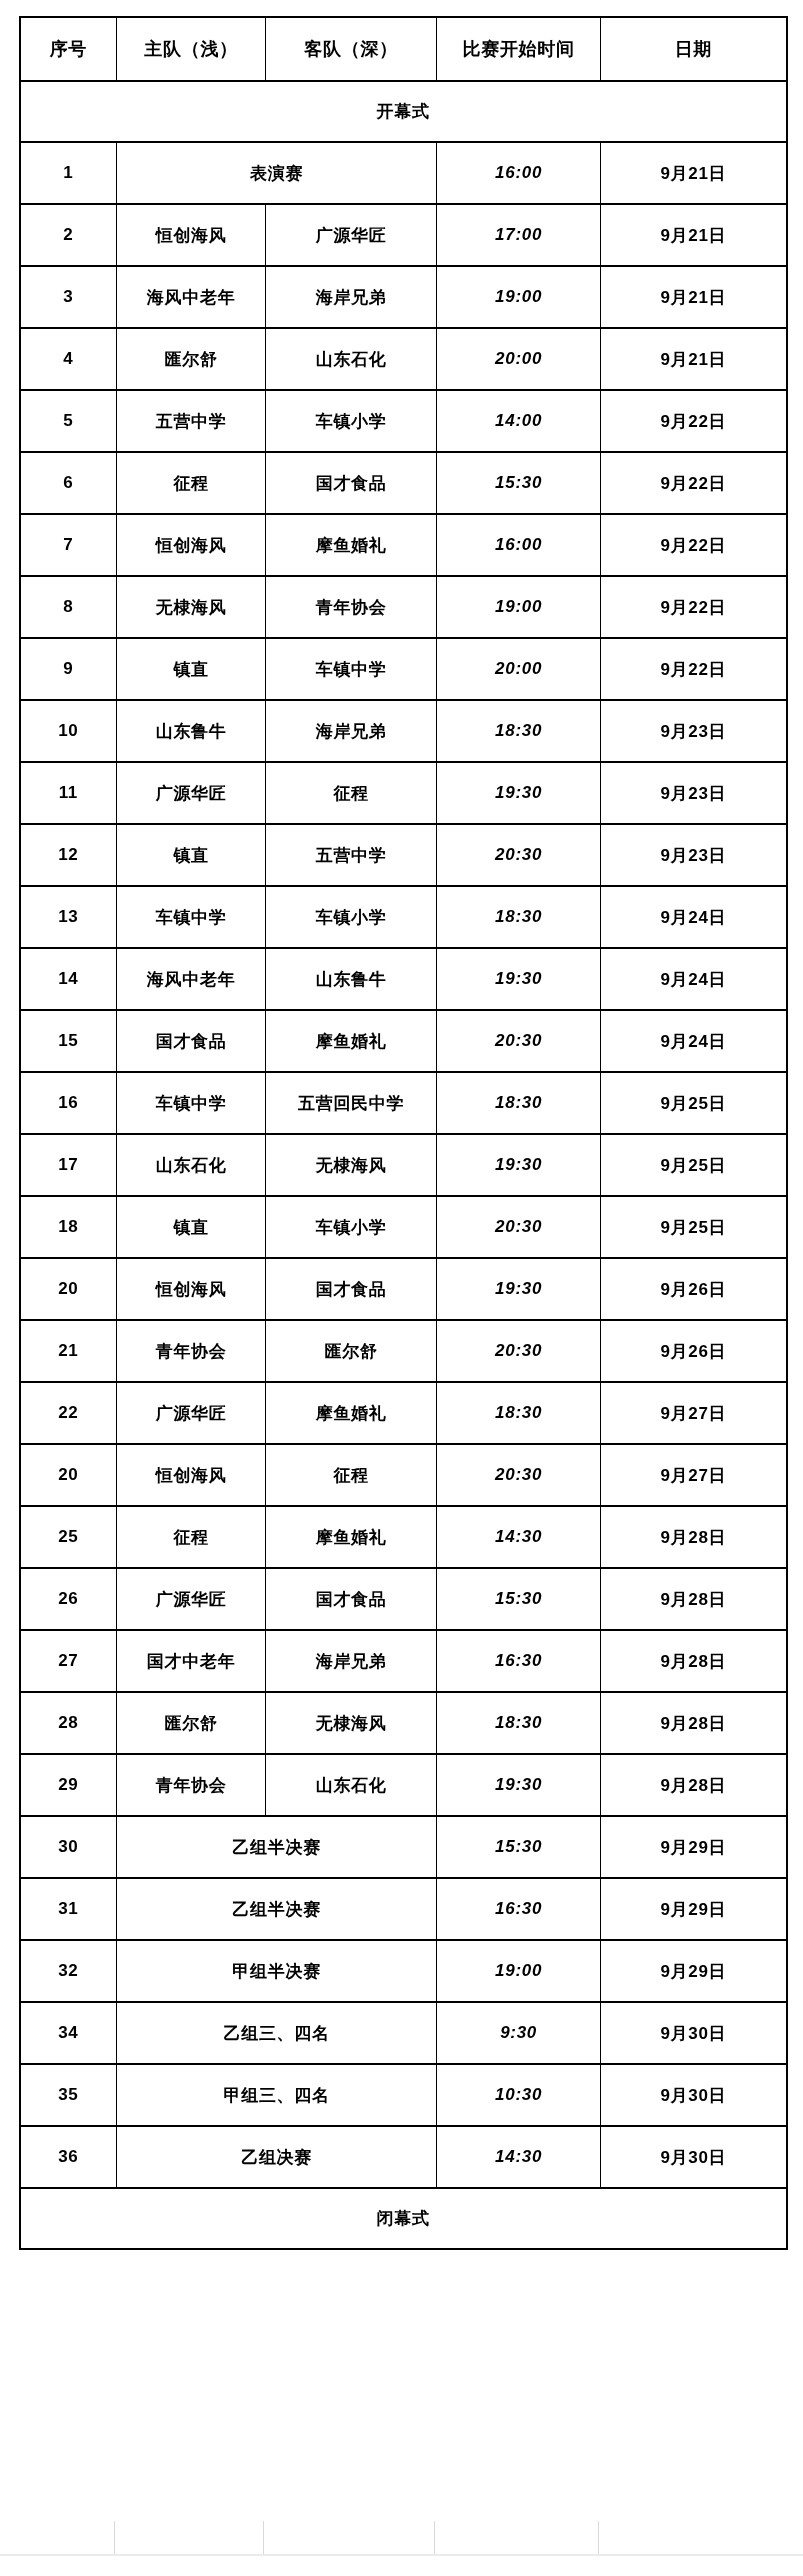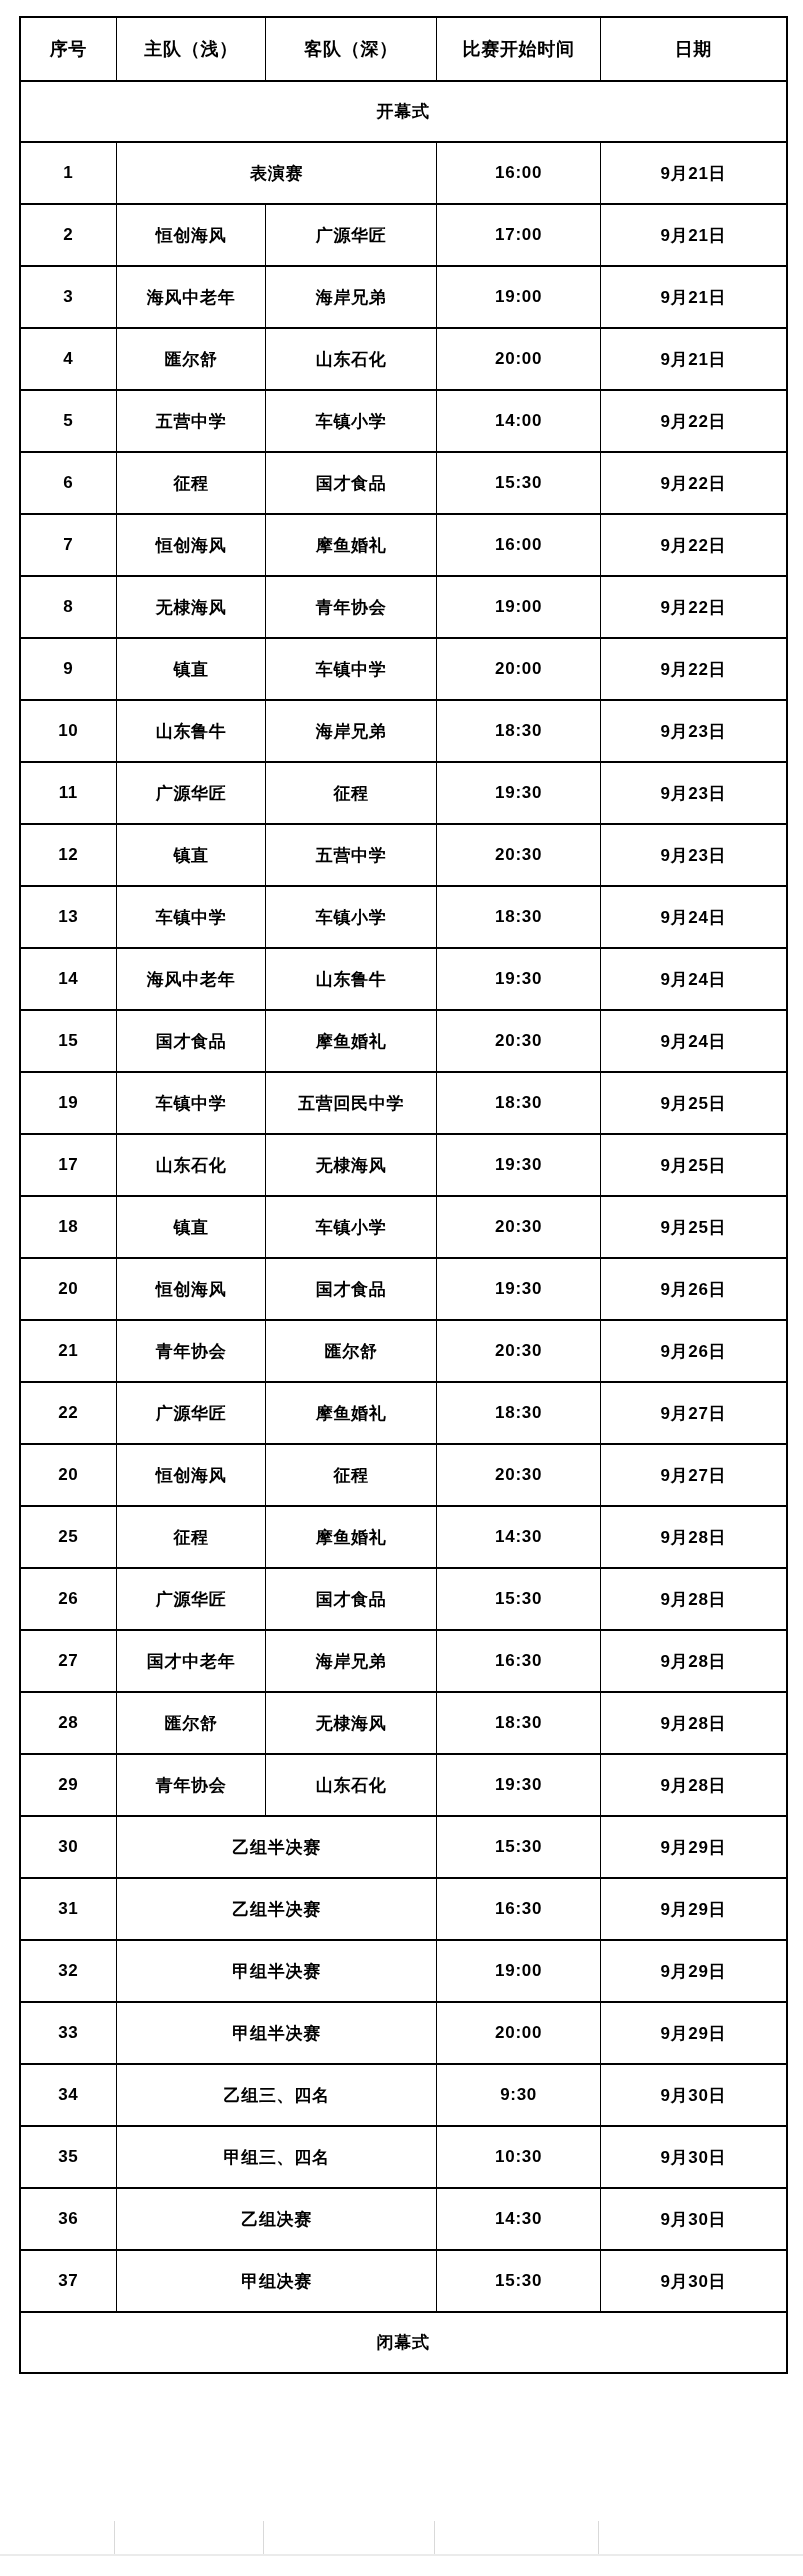--- a/index.html
+++ b/index.html
@@ -49,21 +49,21 @@
     font-size: 18px;
     font-weight: 700;
     letter-spacing: 0.7px;
   }
   table.schedule td {
     font-size: 17px;
     font-weight: 700;
     letter-spacing: 0.7px;
   }
   td.num-cell { font-size: 16.4px; letter-spacing: 0; }
-  td.time-cell { font-size: 16.4px; letter-spacing: 0; }
+  td.time-cell { font-size: 16.4px; letter-spacing: 0; font-style: italic; }
   
   .faint-row {
     position: absolute;
     left: 18.6px;
     top: 2521px;
     width: 766px;
     height: 33px;
     display: flex;
   }
   .faint-row .fcell {
@@ -205,21 +205,21 @@
           <td>9月24日</td>
         </tr>
         <tr class="data-row">
           <td class="num-cell">15</td>
           <td>国才食品</td>
           <td>摩鱼婚礼</td>
           <td class="time-cell">20:30</td>
           <td>9月24日</td>
         </tr>
         <tr class="data-row">
-          <td class="num-cell">19</td>
+          <td class="num-cell">16</td>
           <td>车镇中学</td>
           <td>五营回民中学</td>
           <td class="time-cell">18:30</td>
           <td>9月25日</td>
         </tr>
         <tr class="data-row">
           <td class="num-cell">17</td>
           <td>山东石化</td>
           <td>无棣海风</td>
           <td class="time-cell">19:30</td>
@@ -307,47 +307,35 @@
           <td class="time-cell">16:30</td>
           <td>9月29日</td>
         </tr>
         <tr class="data-row">
           <td class="num-cell">32</td>
           <td colspan="2">甲组半决赛</td>
           <td class="time-cell">19:00</td>
           <td>9月29日</td>
         </tr>
         <tr class="data-row">
-          <td class="num-cell">33</td>
-          <td colspan="2">甲组半决赛</td>
-          <td class="time-cell">20:00</td>
-          <td>9月29日</td>
-        </tr>
-        <tr class="data-row">
           <td class="num-cell">34</td>
           <td colspan="2">乙组三、四名</td>
           <td class="time-cell">9:30</td>
           <td>9月30日</td>
         </tr>
         <tr class="data-row">
           <td class="num-cell">35</td>
           <td colspan="2">甲组三、四名</td>
           <td class="time-cell">10:30</td>
           <td>9月30日</td>
         </tr>
         <tr class="data-row">
           <td class="num-cell">36</td>
           <td colspan="2">乙组决赛</td>
           <td class="time-cell">14:30</td>
-          <td>9月30日</td>
-        </tr>
-        <tr class="data-row">
-          <td class="num-cell">37</td>
-          <td colspan="2">甲组决赛</td>
-          <td class="time-cell">15:30</td>
           <td>9月30日</td>
         </tr>
         <tr class="span-row" id="closing-row">
         <td colspan="5">闭幕式</td>
       </tr>
     </tbody>
   </table>
 
   <div class="faint-row">
     <div class="fcell" style="width:97px"></div>

